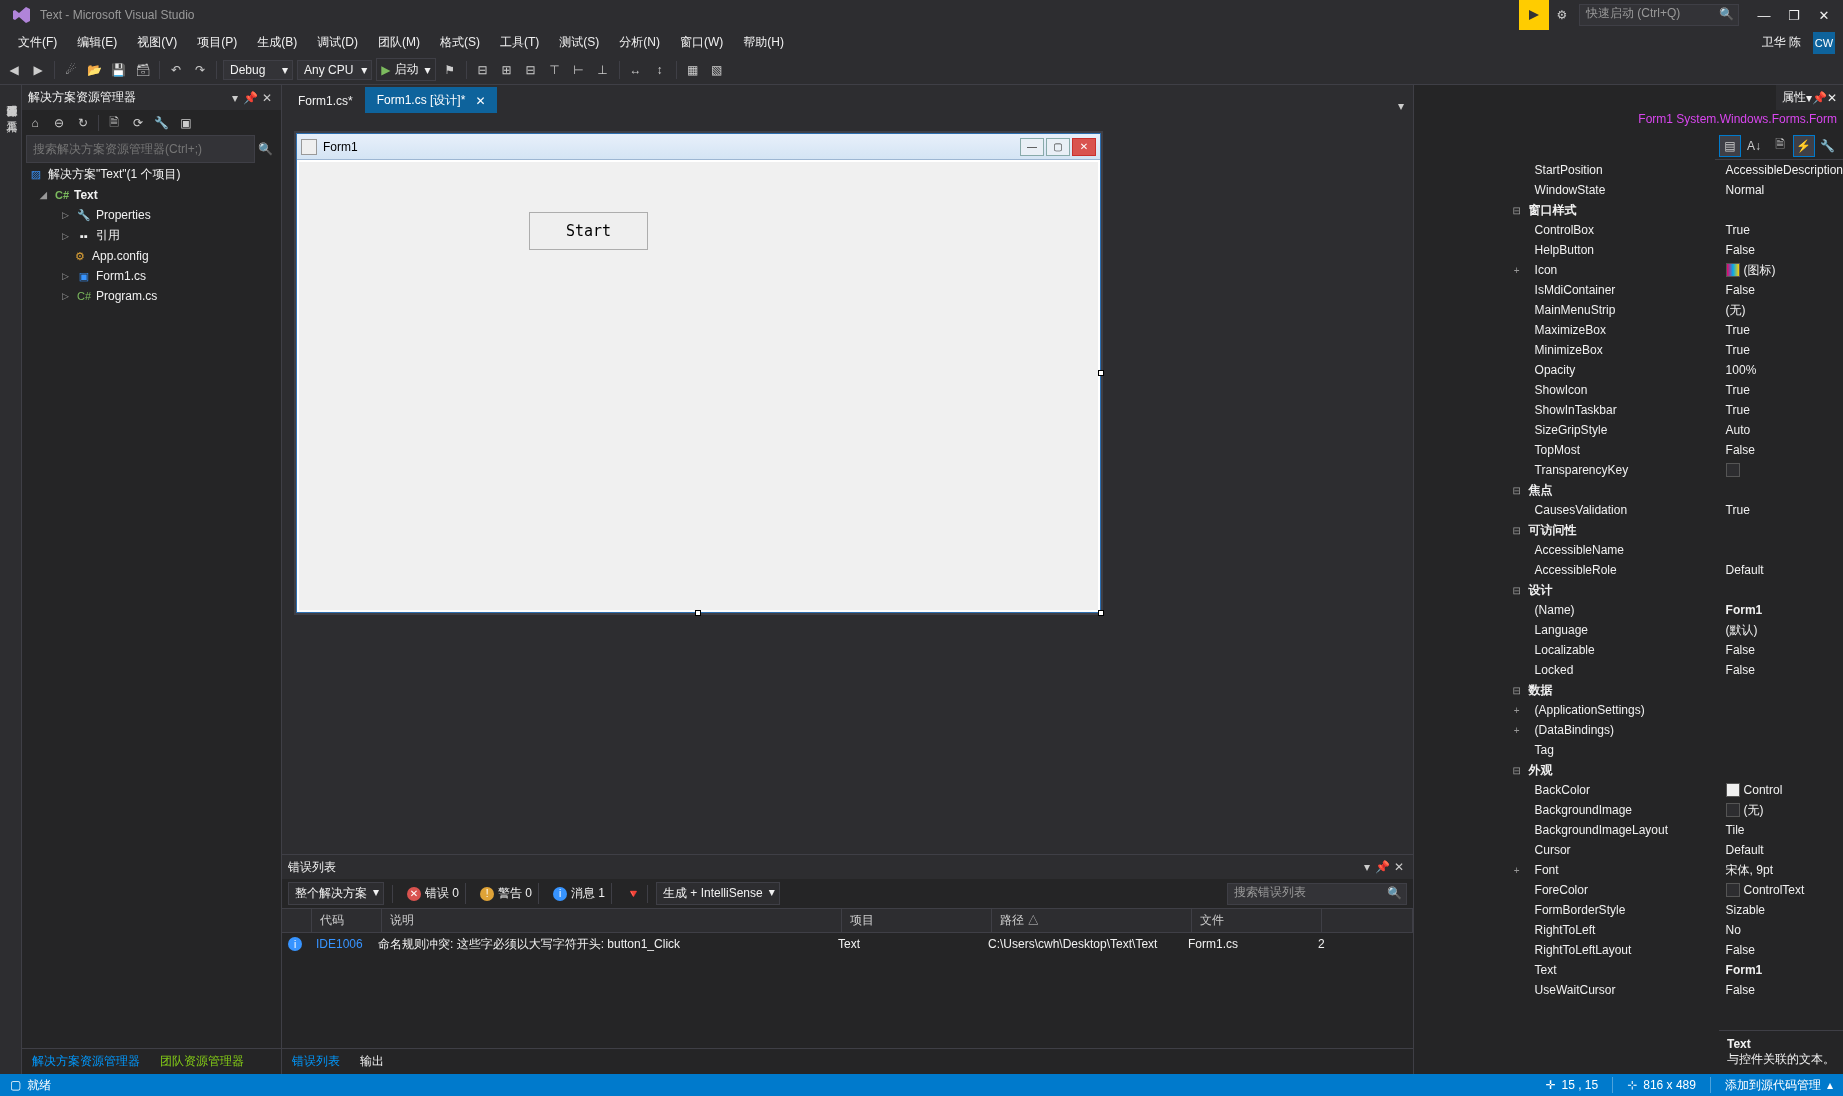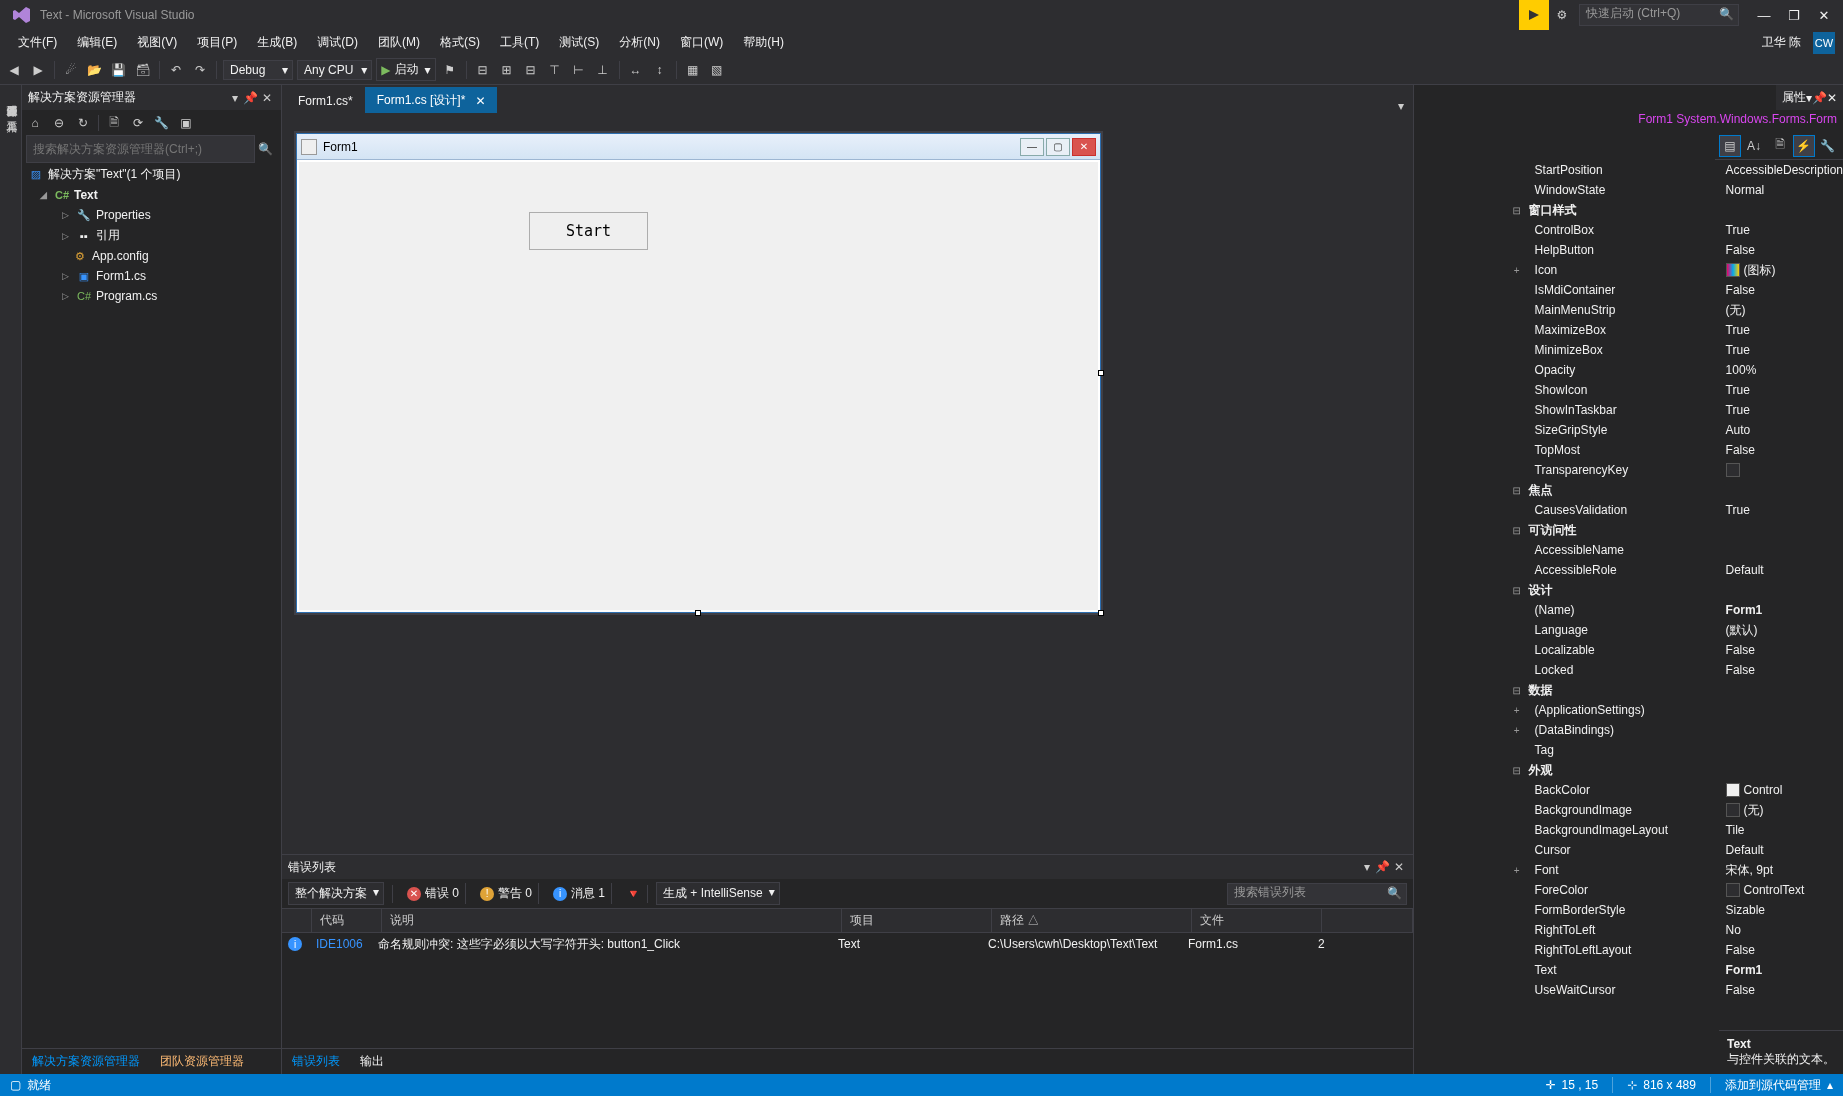--- a/index.html
+++ b/index.html
@@ -49,21 +49,21 @@
 .panel-toolbar .psep { width: 1px; height: 16px; background: #3f3f46; }
 .panel-search { height: 26px; display: flex; align-items: center; padding: 0 4px; }
 .panel-search input { flex: 1; background: #333337; border: 1px solid #3f3f46; height: 28px; padding: 0 6px; color: #ccc; }
 .panel-search .sbtn { width: 22px; text-align: center; color: #ccc; }
 .tree { flex: 1; padding: 2px 0; overflow: auto; }
 .tree .ti { display: flex; align-items: center; padding: 2px 6px; gap: 4px; white-space: nowrap; }
 .tree .ti .ticon { width: 16px; height: 16px; display: inline-flex; align-items: center; justify-content: center; font-size: 11px; }
 .tree .ti.bold { font-weight: bold; }
 .tree .arrow { width: 10px; display: inline-block; color: #999; font-size: 9px; }
 .panel-footer { height: 26px; display: flex; border-top: 1px solid #3f3f46; }
-.panel-footer .ftab { padding: 4px 10px; color: #fdba74; }
+.panel-footer .ftab { padding: 4px 10px; color: #84cc16; }
 .panel-footer .ftab.active { color: #0097fb; }
 
 
 .center { flex: 1; display: flex; flex-direction: column; background: #1e1e1e; }
 .doc-tabs { height: 28px; background: #2d2d30; display: flex; align-items: flex-end; padding: 0 4px; gap: 0; }
 .doc-tab { height: 26px; padding: 0 12px; display: flex; align-items: center; gap: 6px; background: #2d2d30; color: #f1f1f1; border-top: 1px solid transparent; position: relative; }
 .doc-tab.active { background: #0e639c; color: #fff; }
 .doc-tab .close { margin-left: 4px; }
 .doc-tabs .end { flex: 1; }
 .doc-tabs .dd { width: 16px; text-align: center; color: #ccc; }

